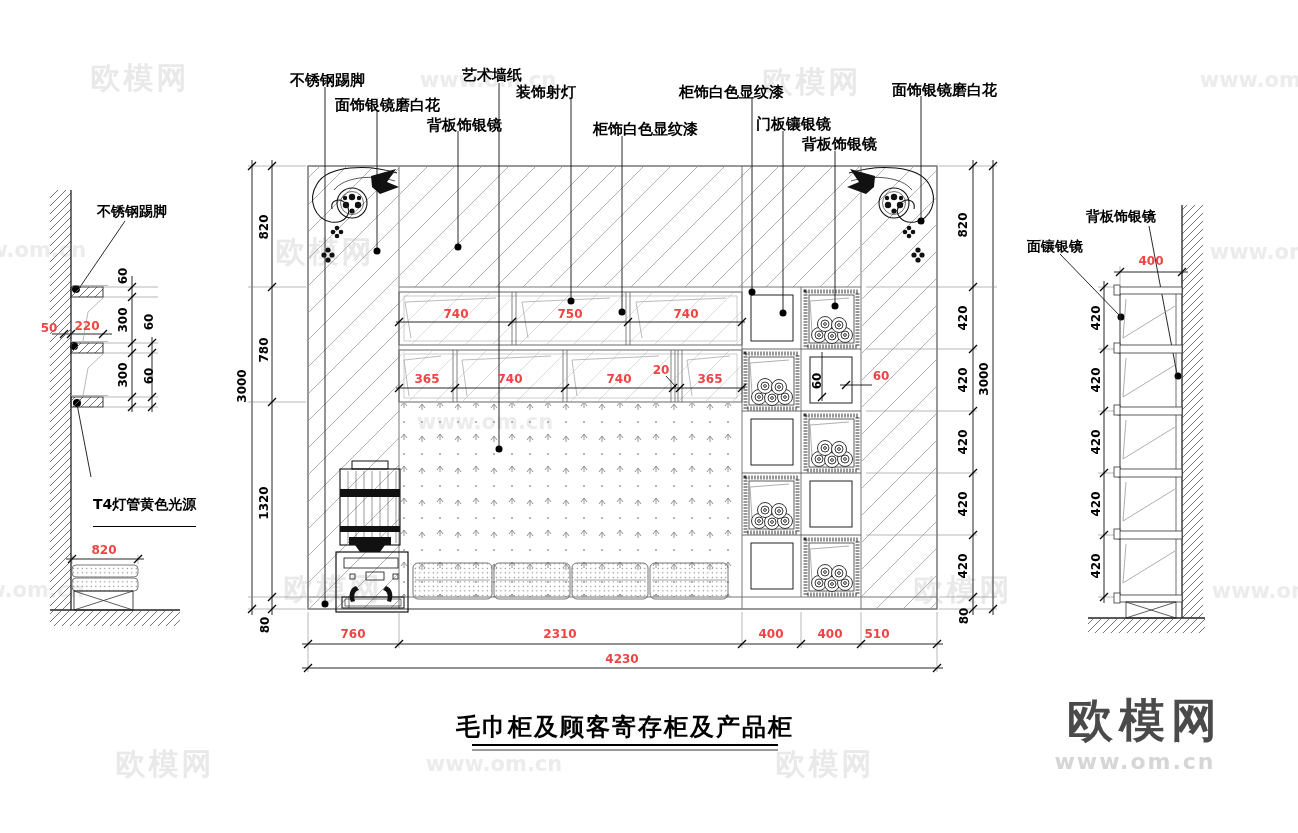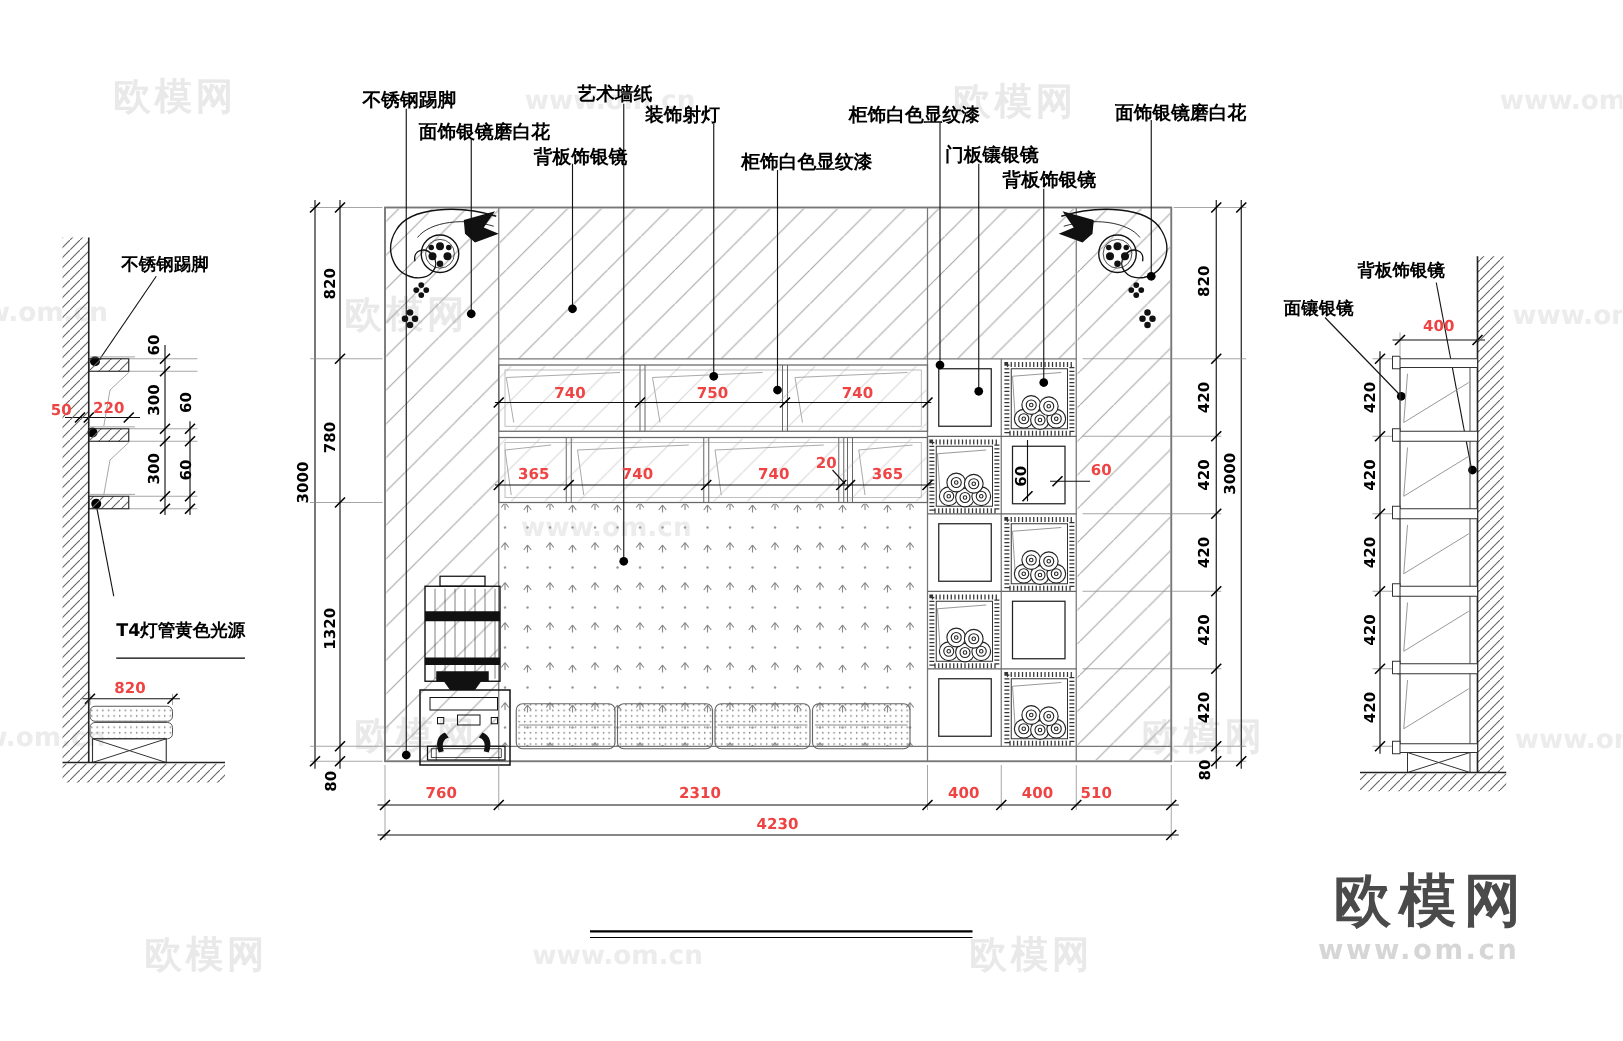--- a/index.html
+++ b/index.html
@@ -511,17 +511,18 @@
   <span class="t dmv" style="left:817px;top:381px">60</span>
   <span class="t dm" style="left:881px;top:376px">60</span>
 
   <span class="t dm" style="left:1151px;top:261px">400</span>
   <span class="t dmv" style="left:1096px;top:318px">420</span>
   <span class="t dmv" style="left:1096px;top:380px">420</span>
   <span class="t dmv" style="left:1096px;top:442px">420</span>
   <span class="t dmv" style="left:1096px;top:504px">420</span>
   <span class="t dmv" style="left:1096px;top:566px">420</span>
 
+  <span class="t ttl" style="left:625px;top:727px">毛巾柜及顾客寄存柜及产品柜</span>
 
   <span class="t logo1" style="left:1145px;top:721px">欧模网</span>
   <span class="t logo2" style="left:1135px;top:761px">www.om.cn</span>
 
 </div>
 
 </body></html>

